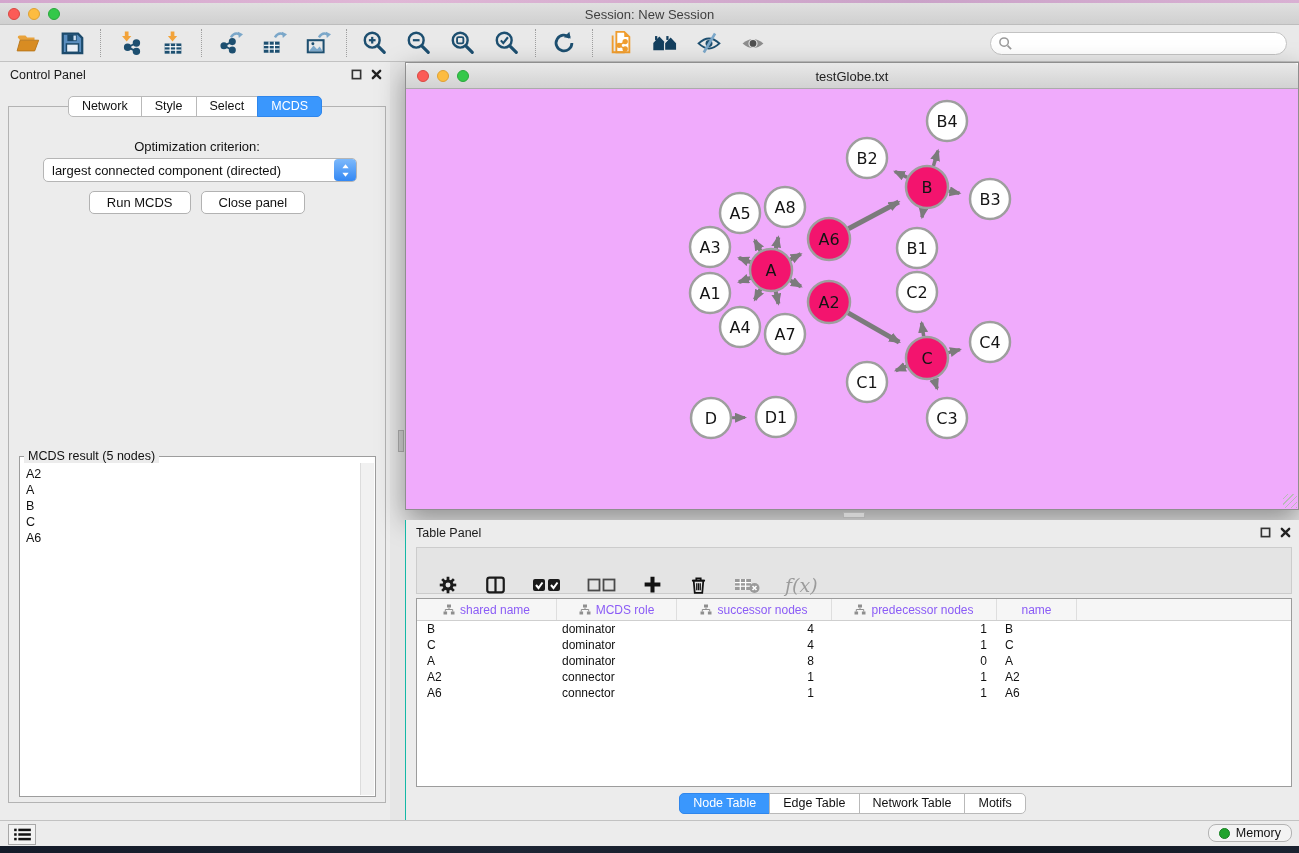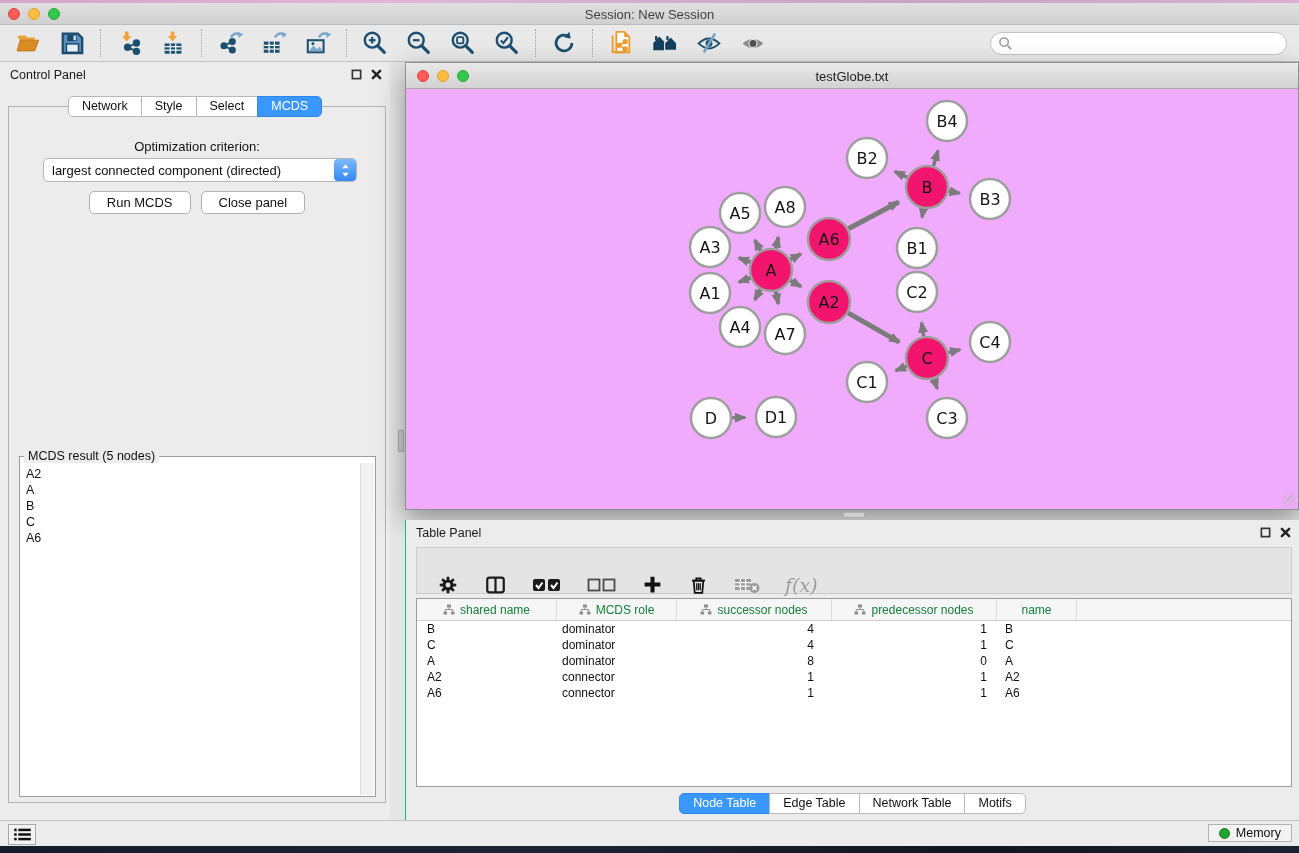--- a/index.html
+++ b/index.html
@@ -66,30 +66,30 @@
   .v-handle { position:absolute; left:398px; top:430px; width:6px; height:22px; background:#cfcfcf; border:1px solid #aeaeae; }
   .h-handle { position:absolute; left:843px; top:512px; width:22px; height:6px; background:#cfcfcf; border:1px solid #aeaeae; }
 
   
   .table-panel { position:absolute; left:405px; top:520px; width:894px; height:300px; background:#ececec; border-left:1px solid #14b8a6; }
   .tp-toolbar { position:absolute; left:10px; right:7px; top:27px; height:47px; background:#e4e4e4; border:1px solid #cccccc; display:flex; align-items:center; gap:25px; padding-left:20px; }
   .tp-btn { display:flex; align-items:center; justify-content:center;margin-top:28px; }
   .fx-label { font-family:"DejaVu Serif","Liberation Serif",serif; font-style:italic; font-size:19px; color:#9b9b9b; }
   .node-table { position:absolute; left:10px; right:7px; top:78px; height:189px; background:#fff; border:1px solid #9c9c9c; overflow:hidden; }
   .nt-header { display:flex; height:22px; background:#f6f6f6; border-bottom:1px solid #cfcfcf; }
-  .nt-hcell { display:flex; align-items:center; justify-content:center; gap:5px; font-size:12px; color:#15803d; border-right:1px solid #dedede; }
+  .nt-hcell { display:flex; align-items:center; justify-content:center; gap:5px; font-size:12px; color:#8b5cf6; border-right:1px solid #dedede; }
   .nt-hcell svg { width:12px; height:12px; }
   .nt-row { display:flex; height:16px; }
   .nt-cell { font-size:12px; color:#111; line-height:16px; white-space:nowrap; overflow:hidden; }
   .tp-tabs { position:absolute; left:0; right:0; top:273px; display:flex; justify-content:center; }
 
   
   .statusbar { position:absolute; left:0; top:820px; width:1299px; height:26px; background:#ececec; border-top:1px solid #c2c2c2; }
   .list-btn { position:absolute; left:8px; top:3px; width:28px; height:21px; background:#f3f3f3; border:1px solid #a8a8a8; display:flex; align-items:center; justify-content:center; }
-  .memory-btn { position:absolute; right:7px; top:3px; height:18px; padding:0 10px; background:#f3f3f3; border:1px solid #b3b3b3; border-radius:0; display:flex; align-items:center; gap:6px; font-size:12.5px; color:#111; }
+  .memory-btn { position:absolute; right:7px; top:3px; height:18px; padding:0 10px; background:#f3f3f3; border:1px solid #b3b3b3; border-radius:8px; display:flex; align-items:center; gap:6px; font-size:12.5px; color:#111; }
   .memory-dot { width:11px; height:11px; border-radius:50%; background:#1fa32c; border:1px solid #168020; }
 </style>
 </head>
 <body>
 
 <div class="desktop-top"></div>
 
 <div class="titlebar">
   <div class="lights">
     <div class="light red"></div>

